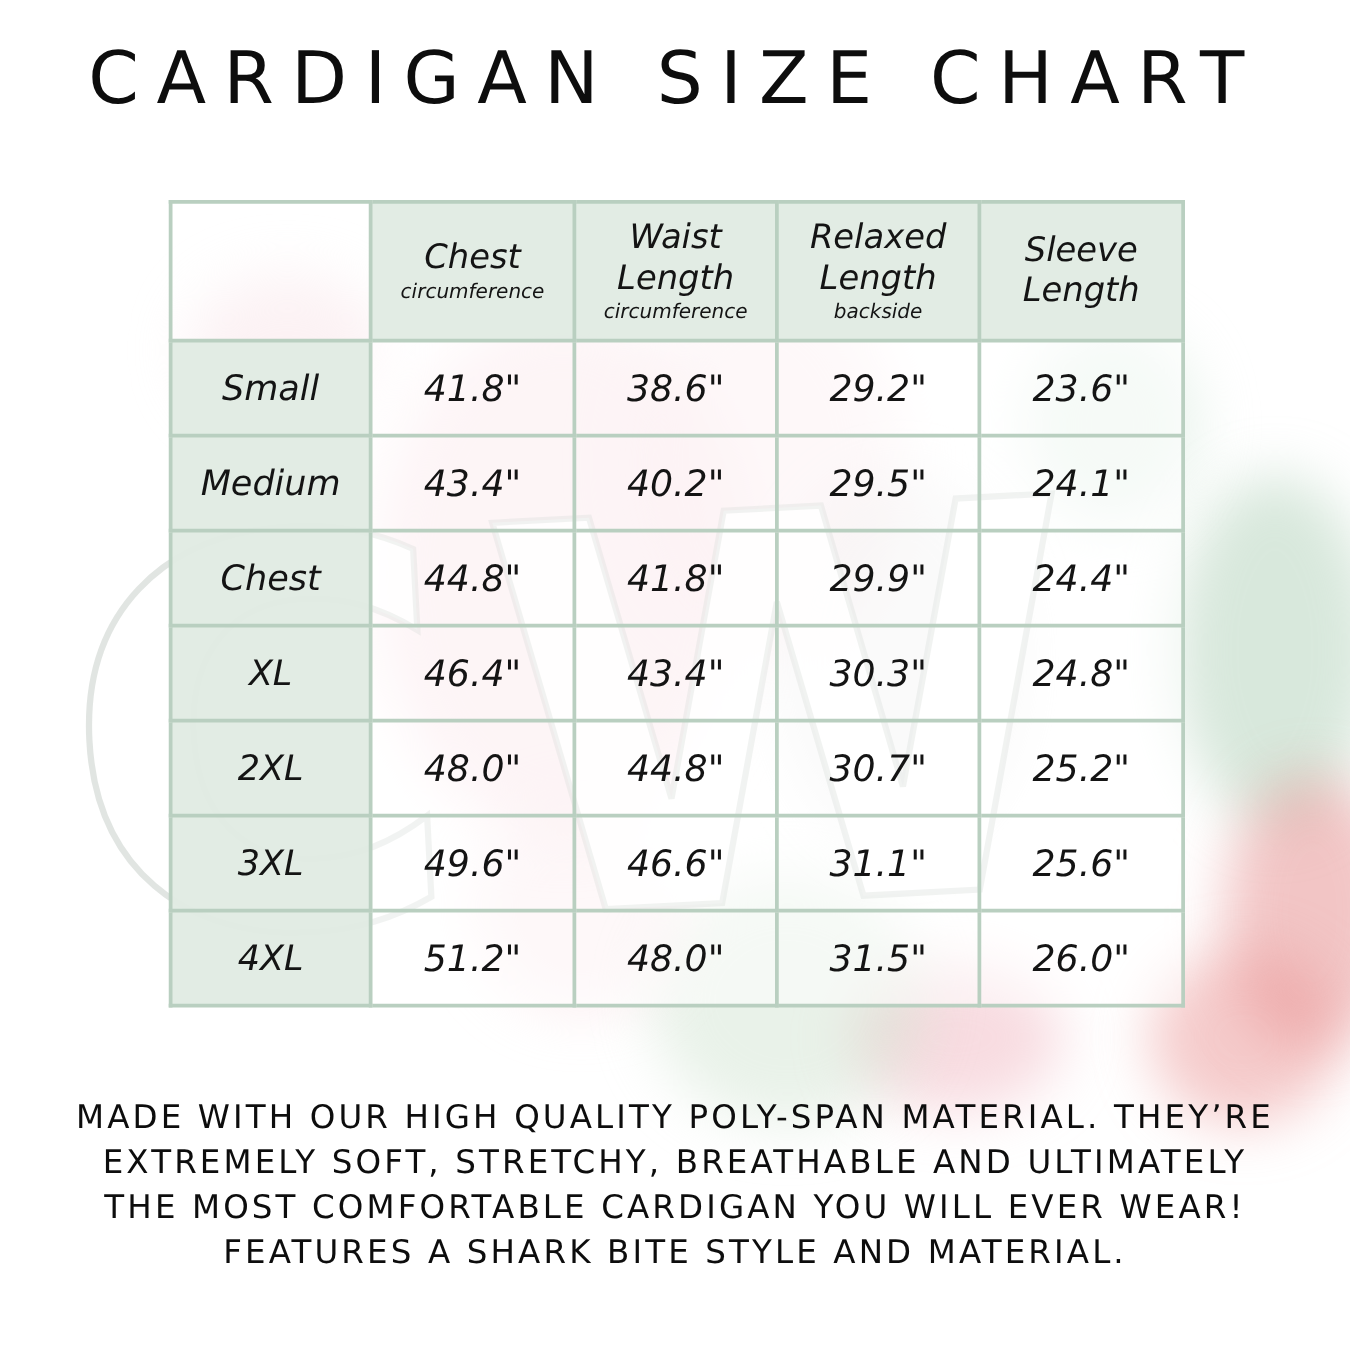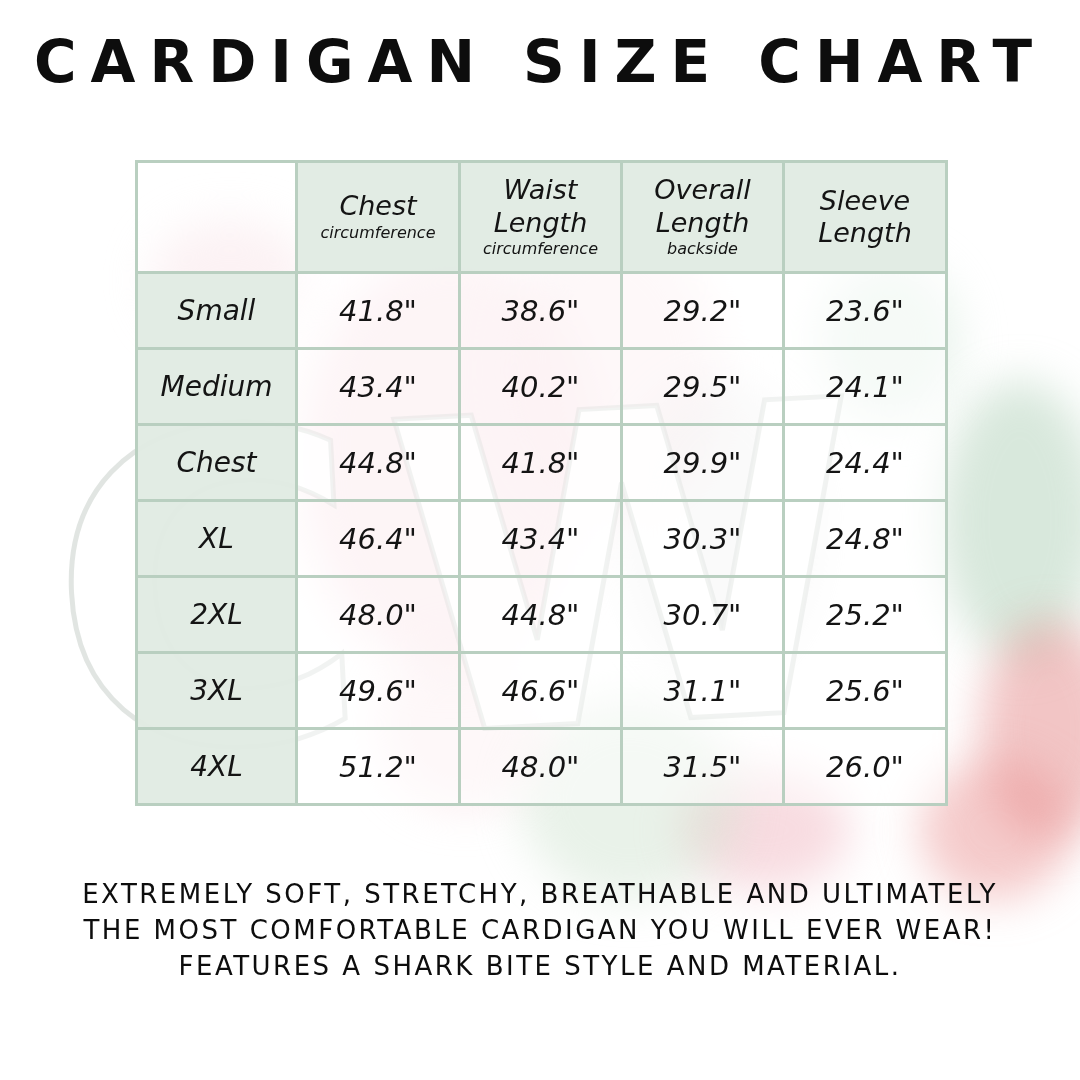--- a/index.html
+++ b/index.html
@@ -38,21 +38,21 @@
   .b10 { left: 150px; top: 220px; width: 160px; height: 120px; background: rgba(250,230,233,0.5); }
   .b11 { left: 820px; top: 260px; width: 140px; height: 160px; background: rgba(214,234,219,0.5); }
 
   
   .title {
     position: absolute;
     top: 28px; left: 0;
     width: 100%;
     text-align: center;
     font-size: 58px;
-    font-weight: bold;
+    font-weight: normal;
     letter-spacing: 14px;
     color: #0d0d0d;
     z-index: 2;
     white-space: nowrap;
   }
 
   
   table.size-chart {
     position: absolute;
     left: 135px; top: 160px;
@@ -129,21 +129,21 @@
         <div class="h-line">Chest</div>
         <div class="h-line"></div>
         <div class="h-sub">circumference</div>
       </th>
       <th class="head">
         <div class="h-line">Waist</div>
         <div class="h-line">Length</div>
         <div class="h-sub">circumference</div>
       </th>
       <th class="head">
-        <div class="h-line">Overall</div>
+        <div class="h-line">Relaxed</div>
         <div class="h-line">Length</div>
         <div class="h-sub">backside</div>
       </th>
       <th class="head">
         <div class="h-line">Sleeve</div>
         <div class="h-line">Length</div>
         <div class="h-sub"></div>
       </th>
     </tr>
     <tr class="data-row">
@@ -192,18 +192,19 @@
       <td class="size">4XL</td>
       <td class="val">51.2"</td>
       <td class="val">48.0"</td>
       <td class="val">31.5"</td>
       <td class="val">26.0"</td>
     </tr>
   </tbody>
     </table>
 
   <div class="description">
+    <div class="desc-line">MADE WITH OUR HIGH QUALITY POLY-SPAN MATERIAL. THEY’RE</div>
     <div class="desc-line">EXTREMELY SOFT, STRETCHY, BREATHABLE AND ULTIMATELY</div>
     <div class="desc-line">THE MOST COMFORTABLE CARDIGAN YOU WILL EVER WEAR!</div>
     <div class="desc-line">FEATURES A SHARK BITE STYLE AND MATERIAL.</div>
   </div>
 
 </div>
 
 </body></html>

